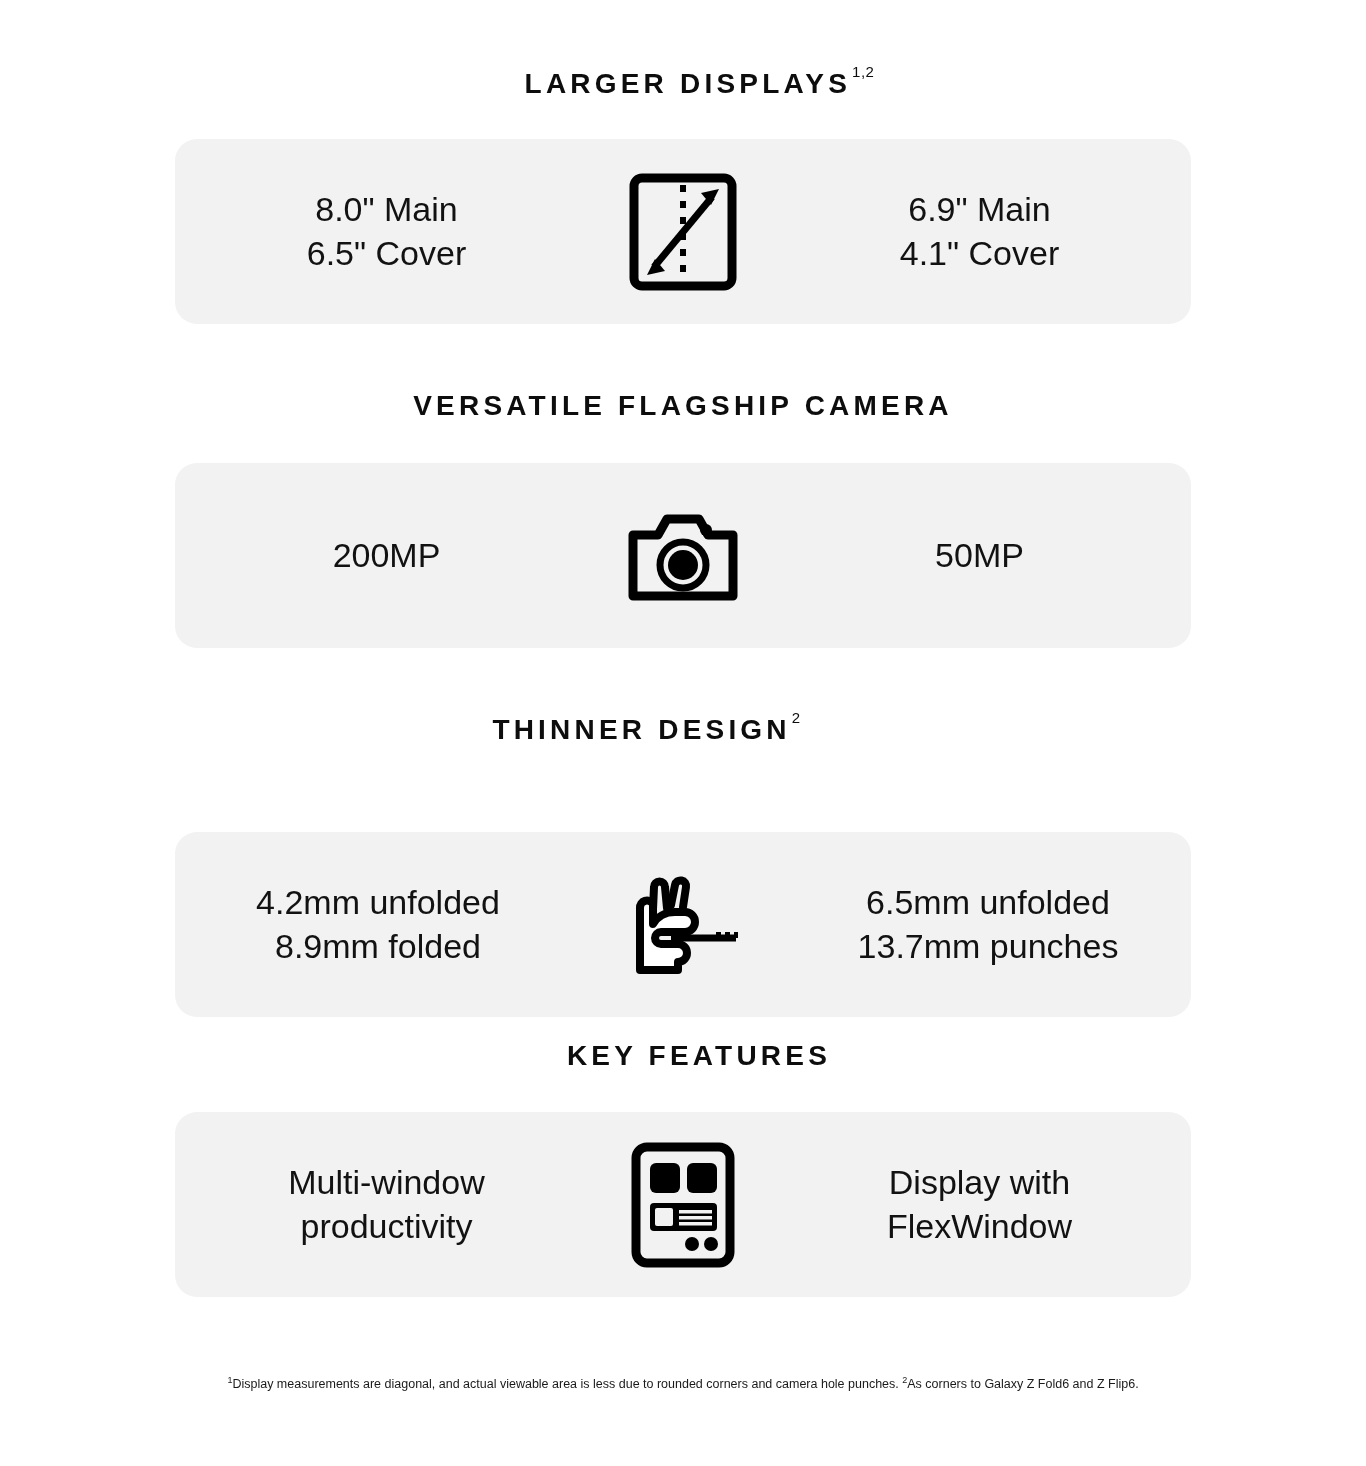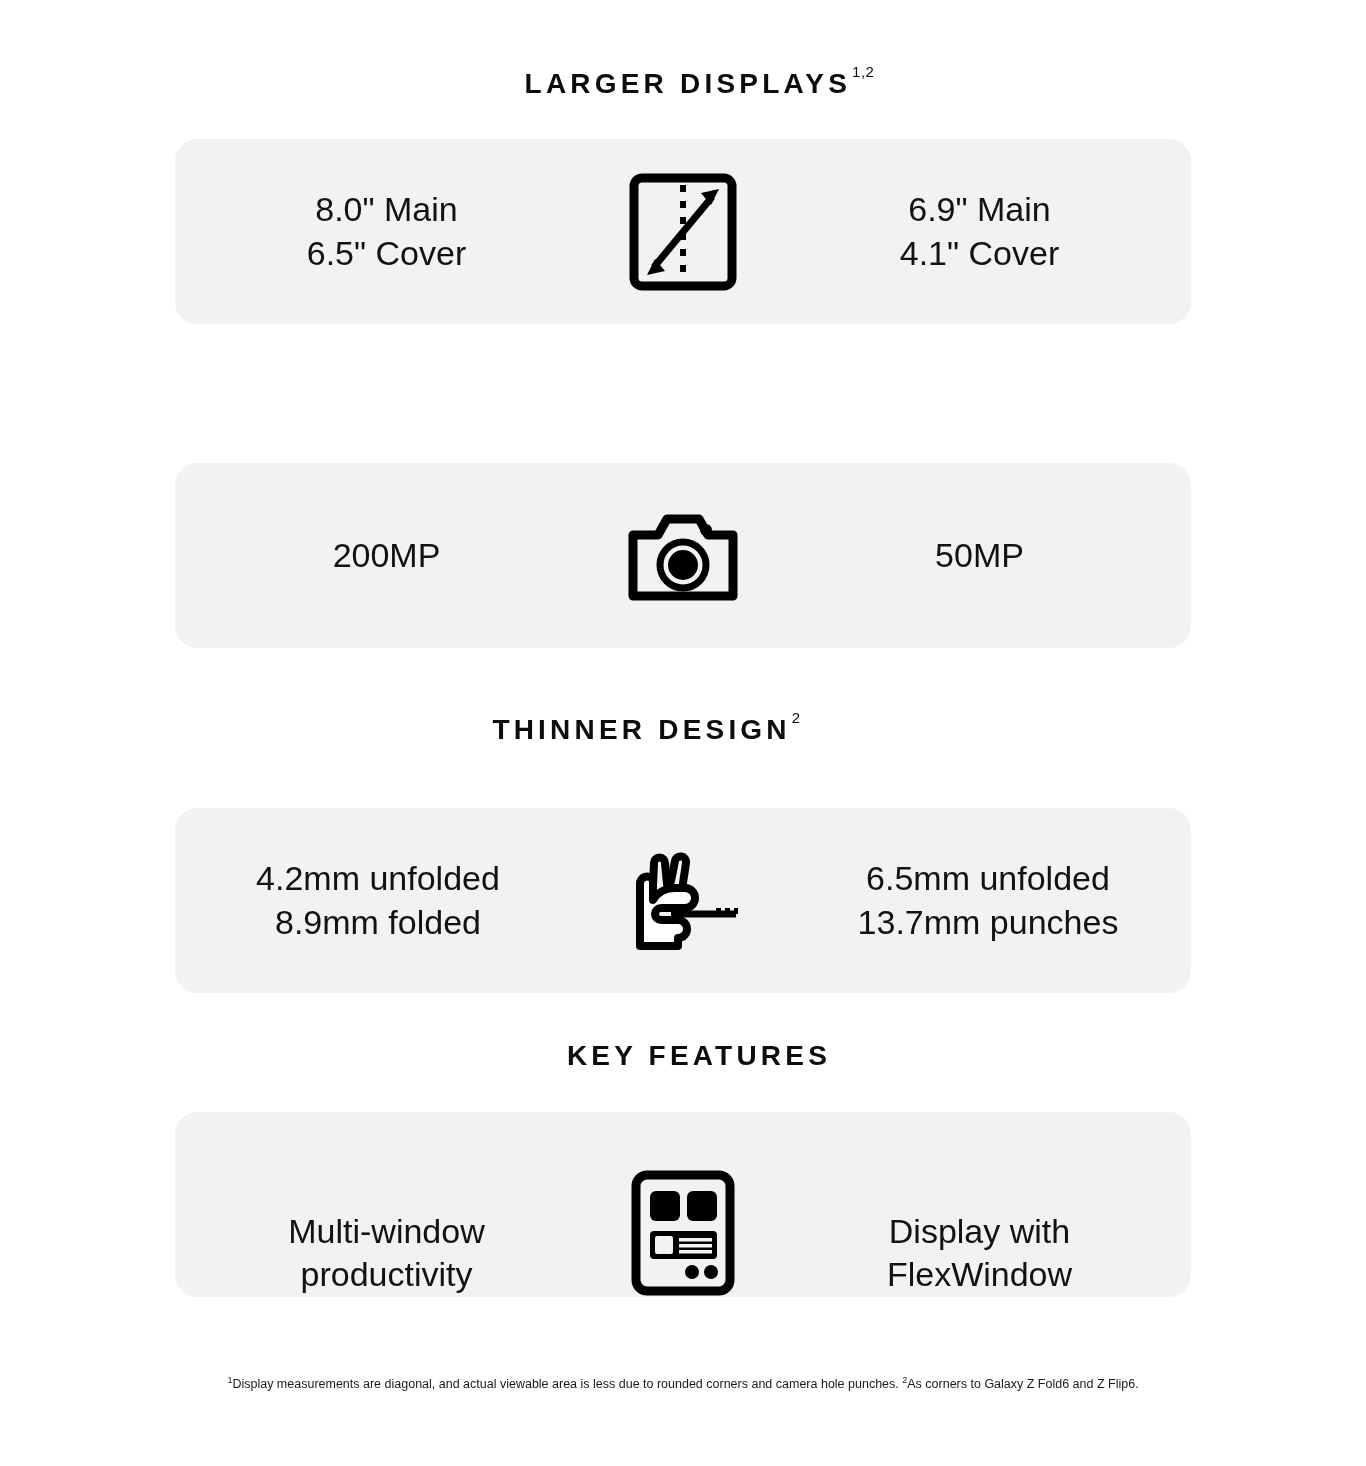--- a/index.html
+++ b/index.html
@@ -70,24 +70,24 @@
   }
 
   
   #heading-displays { position:absolute; left:16px; top:70px; width:1366px; }
   #card-displays    { top:139px; height:185px; }
 
   #heading-camera   { position:absolute; left:0; top:392px; width:1366px; }
   #card-camera      { top:463px; height:185px;justify-content:space-between; }
 
   #heading-thinner  { position:absolute; left:0; top:716px; width:1292px; }
-  #card-thinner     { top:808px; height:185px;gap:17px; }
+  #card-thinner     { top:832px; height:185px;gap:17px; }
 
   #heading-features { position:absolute; left:16px; top:1042px; width:1366px; }
-  #card-features    { top:1112px; height:185px;align-items:flex-end; }
+  #card-features    { top:1112px; height:185px; }
 
   .footnote {
     position:absolute;
     left:0; top:1374px;
     width:1366px;
     text-align:center;
     font-size:12.5px;
     line-height:1.4;
     color:#1a1a1a;
     font-weight:400;
@@ -121,20 +121,23 @@
         <polygon points="92,18 74,22 84,34" fill="#000"></polygon>
       </svg>
     </div>
 
     <div class="card-col">
       <span class="line">6.9" Main</span>
       <span class="line">4.1" Cover</span>
     </div>
   </div>
 
+  <div class="section-heading" id="heading-camera">
+    <span>VERSATILE FLAGSHIP CAMERA</span><span class="sup"></span>
+  </div>
 
   <div class="card" id="card-camera">
     <div class="card-col">
       <span class="line">200MP</span>
     </div>
 
     <div class="card-icon">
       <svg width="112" height="92" viewBox="0 0 112 92" fill="none" aria-hidden="true">
         <path d="M6 25 H31 L40 9 H72 L81 25 H106 V86 H6 Z" stroke="#000" stroke-width="9" stroke-linejoin="round"></path>
         <circle cx="56" cy="55" r="23" stroke="#000" stroke-width="7"></circle>

